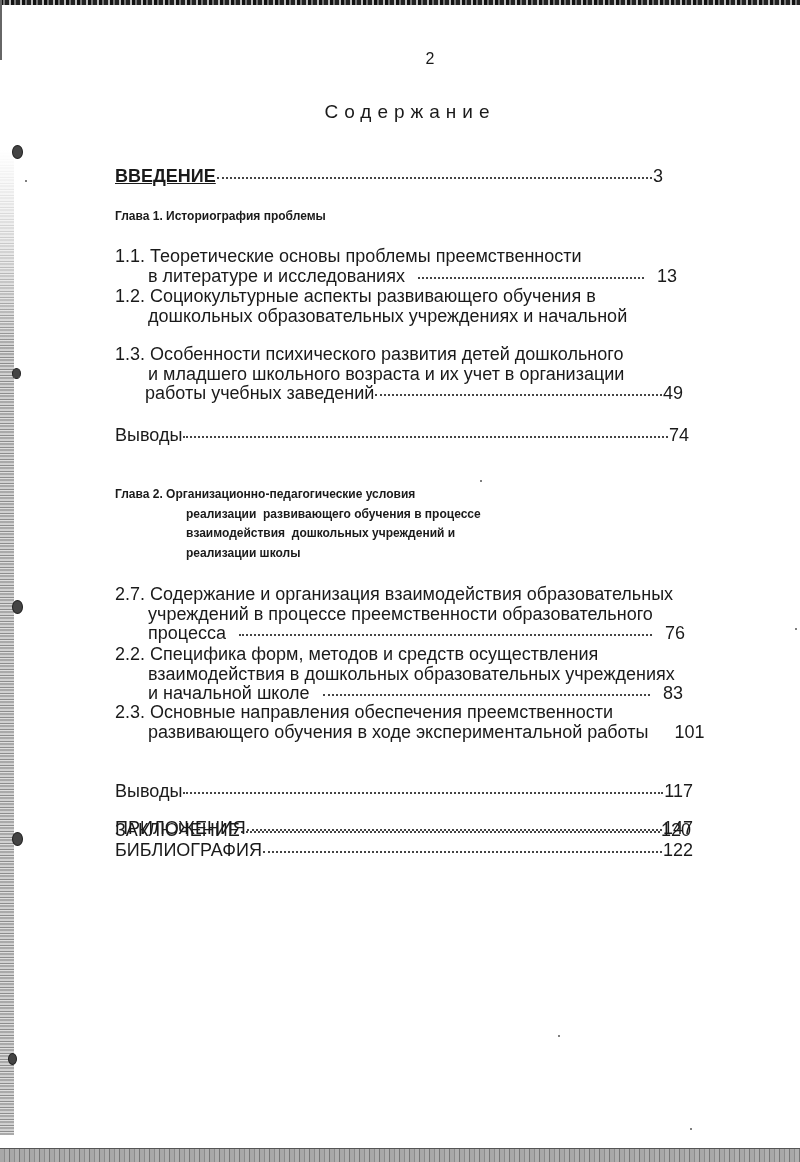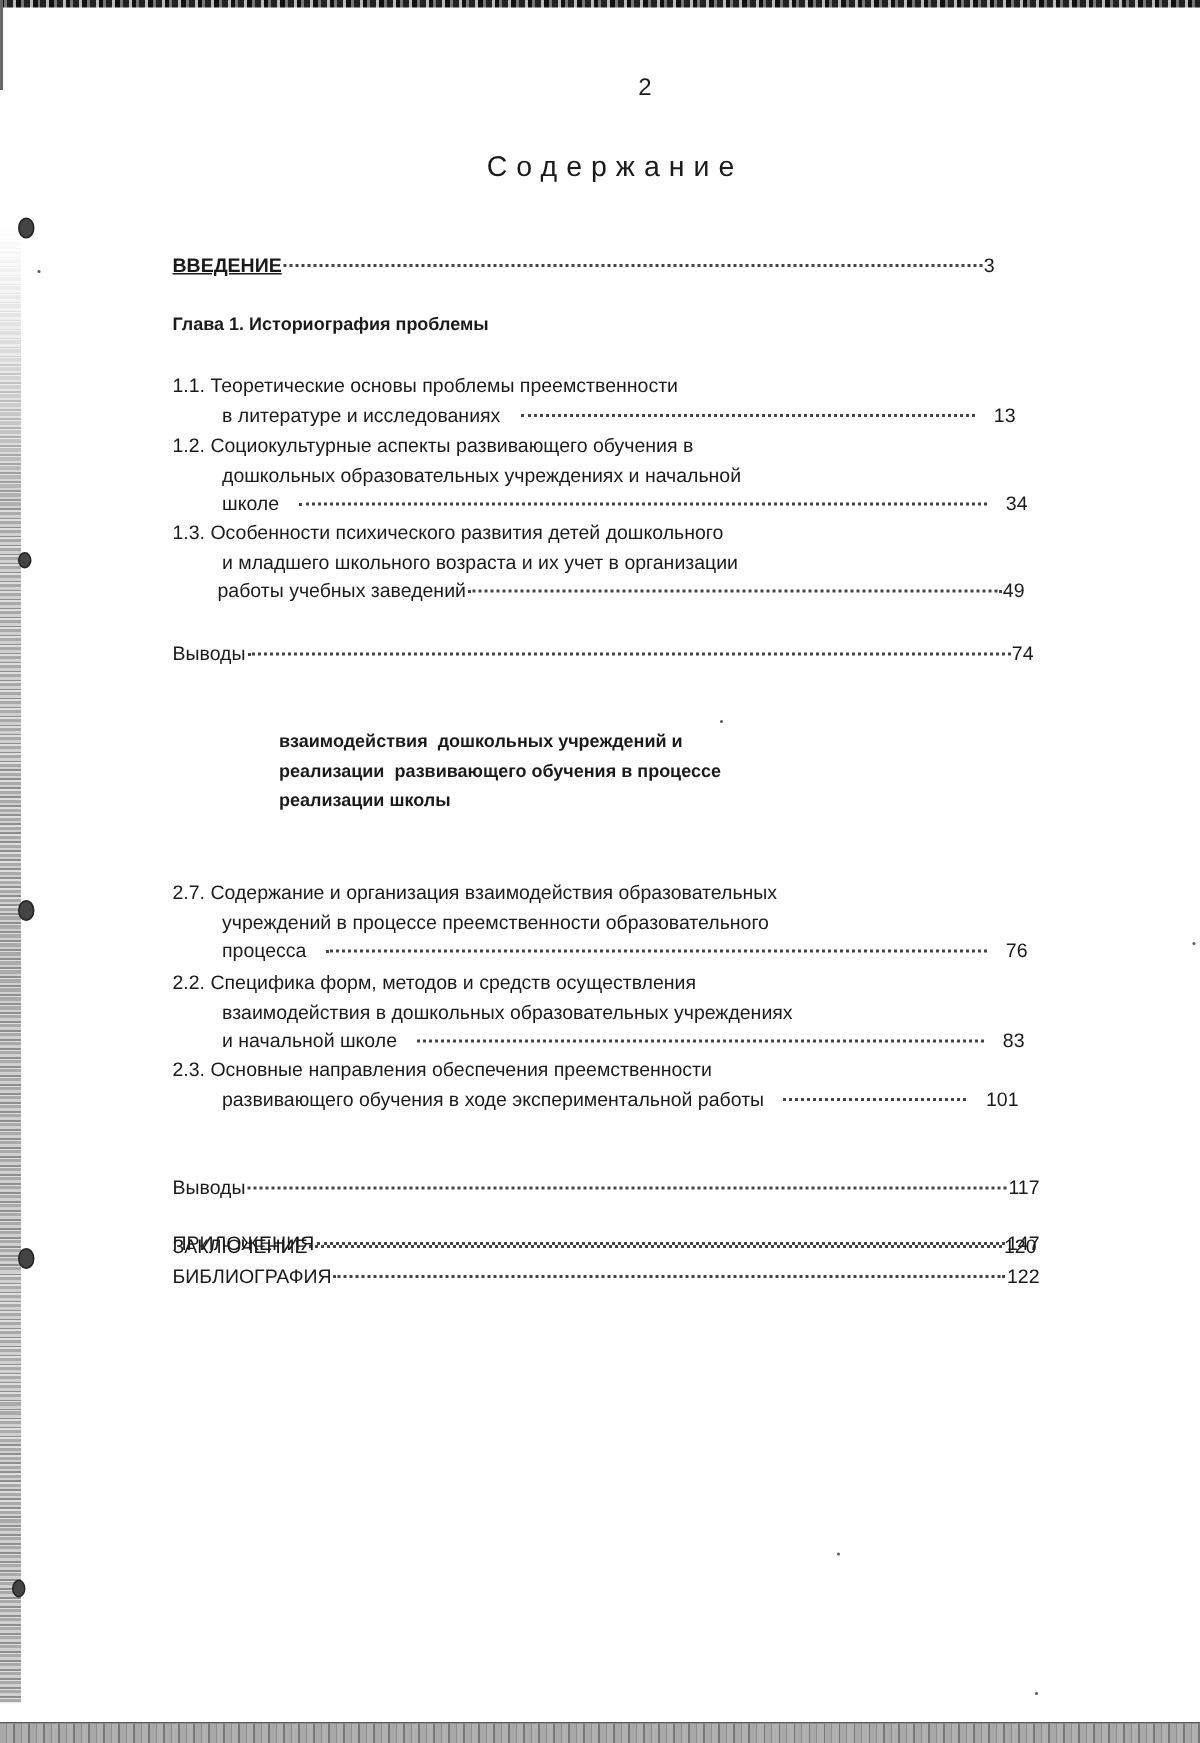--- a/index.html
+++ b/index.html
@@ -38,21 +38,21 @@
   .speck { position:absolute; width:2px; height:2px; background:#555; border-radius:1px; }
 
   .page-number {
     position:absolute; top:50px; left:0; width:860px; text-align:center;
     font-size:16px;
   }
   .title {
     position:absolute; top:101px; left:0; width:820px; text-align:center;
     font-size:19px; letter-spacing:6px;
   }
-  .toc { position:absolute; left:115px; width:575px; font-size:13px; line-height:19.6px; }
+  .toc { position:absolute; left:115px; width:575px; font-size:18px; line-height:19.6px; }
 
   .row { display:flex; align-items:baseline; white-space:nowrap; }
   .row .lbl { flex:0 0 auto; }
   .row .dots {
     flex:1 1 auto; overflow:hidden; margin:0 1px;
     border-bottom:2px dotted #444; height:0; transform:translateY(-3px);
   }
   .row .pg { flex:0 0 auto; }
   .upper-b { font-weight:bold; text-decoration:underline; text-decoration-thickness:1px; }
 
@@ -99,25 +99,20 @@
   <div class="row indent1">
     <span class="lbl">в литературе и исследованиях</span>
     <span class="dots"></span>
     <span class="pg">13</span>
   </div>
 </div>
 
 <div class="toc" style="top:287px; width:570px;">
   <div class="item-line">1.2. Социокультурные аспекты развивающего обучения в</div>
   <div class="item-line indent1">дошкольных образовательных учреждениях и начальной</div>
-  <div class="row indent1">
-    <span class="lbl">школе</span>
-    <span class="dots"></span>
-    <span class="pg">34</span>
-  </div>
 </div>
 
 <div class="toc" style="top:345px; width:568px;">
   <div class="item-line">1.3. Особенности психического развития детей дошкольного</div>
   <div class="item-line indent1">и младшего школьного возраста и их учет в организации</div>
   <div class="row indent1b">
     <span class="lbl">работы учебных заведений</span>
     <span class="dots"></span>
     <span class="pg">49</span>
   </div>
@@ -125,22 +120,23 @@
 
 <div class="toc" style="top:426px; width:574px;">
   <div class="row">
     <span class="lbl">Выводы</span>
     <span class="dots"></span>
     <span class="pg">74</span>
   </div>
 </div>
 
 <div class="toc chapter-head" style="top:485px;">
+  <div>Глава 2. Организационно-педагогические условия</div>
+  <div class="chapter-cont" style="white-space:pre;">реализации  развивающего обучения в процессе</div>
   <div class="chapter-cont" style="white-space:pre;">взаимодействия  дошкольных учреждений и</div>
-  <div class="chapter-cont" style="white-space:pre;">реализации  развивающего обучения в процессе</div>
   <div class="chapter-cont">реализации школы</div>
 </div>
 
 <div class="toc" style="top:585px; width:570px;">
   <div class="item-line">2.7. Содержание и организация взаимодействия образовательных</div>
   <div class="item-line indent1">учреждений в процессе преемственности образовательного</div>
   <div class="row indent1">
     <span class="lbl">процесса</span>
     <span class="dots"></span>
     <span class="pg">76</span>

